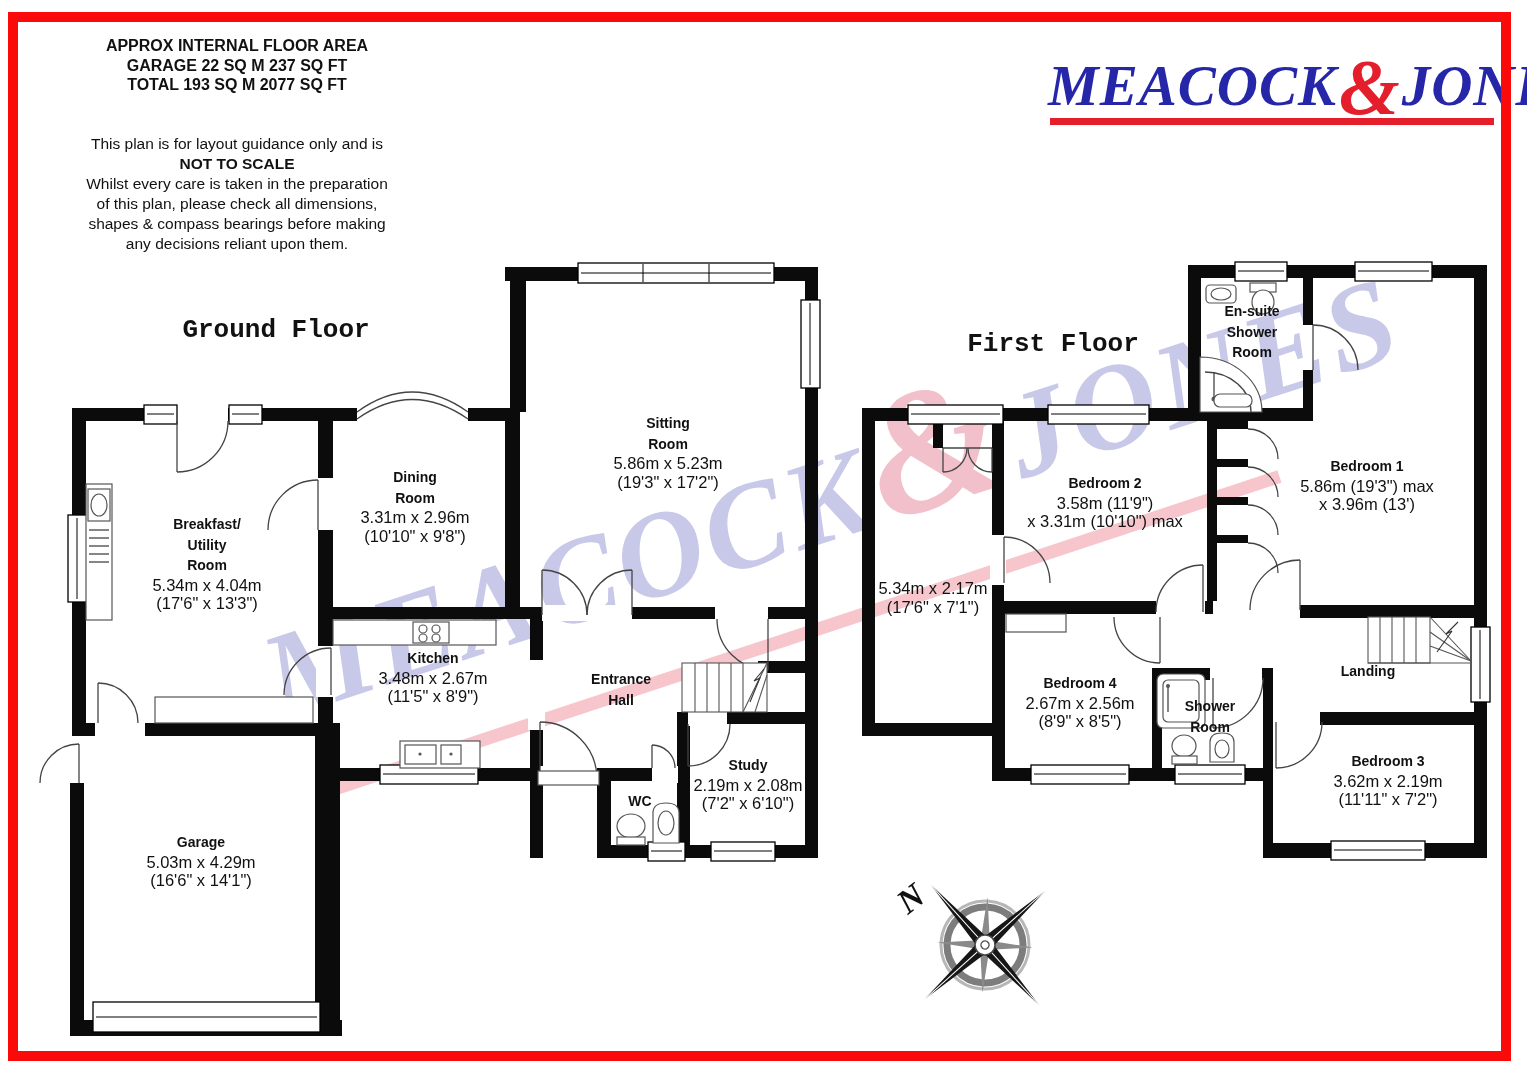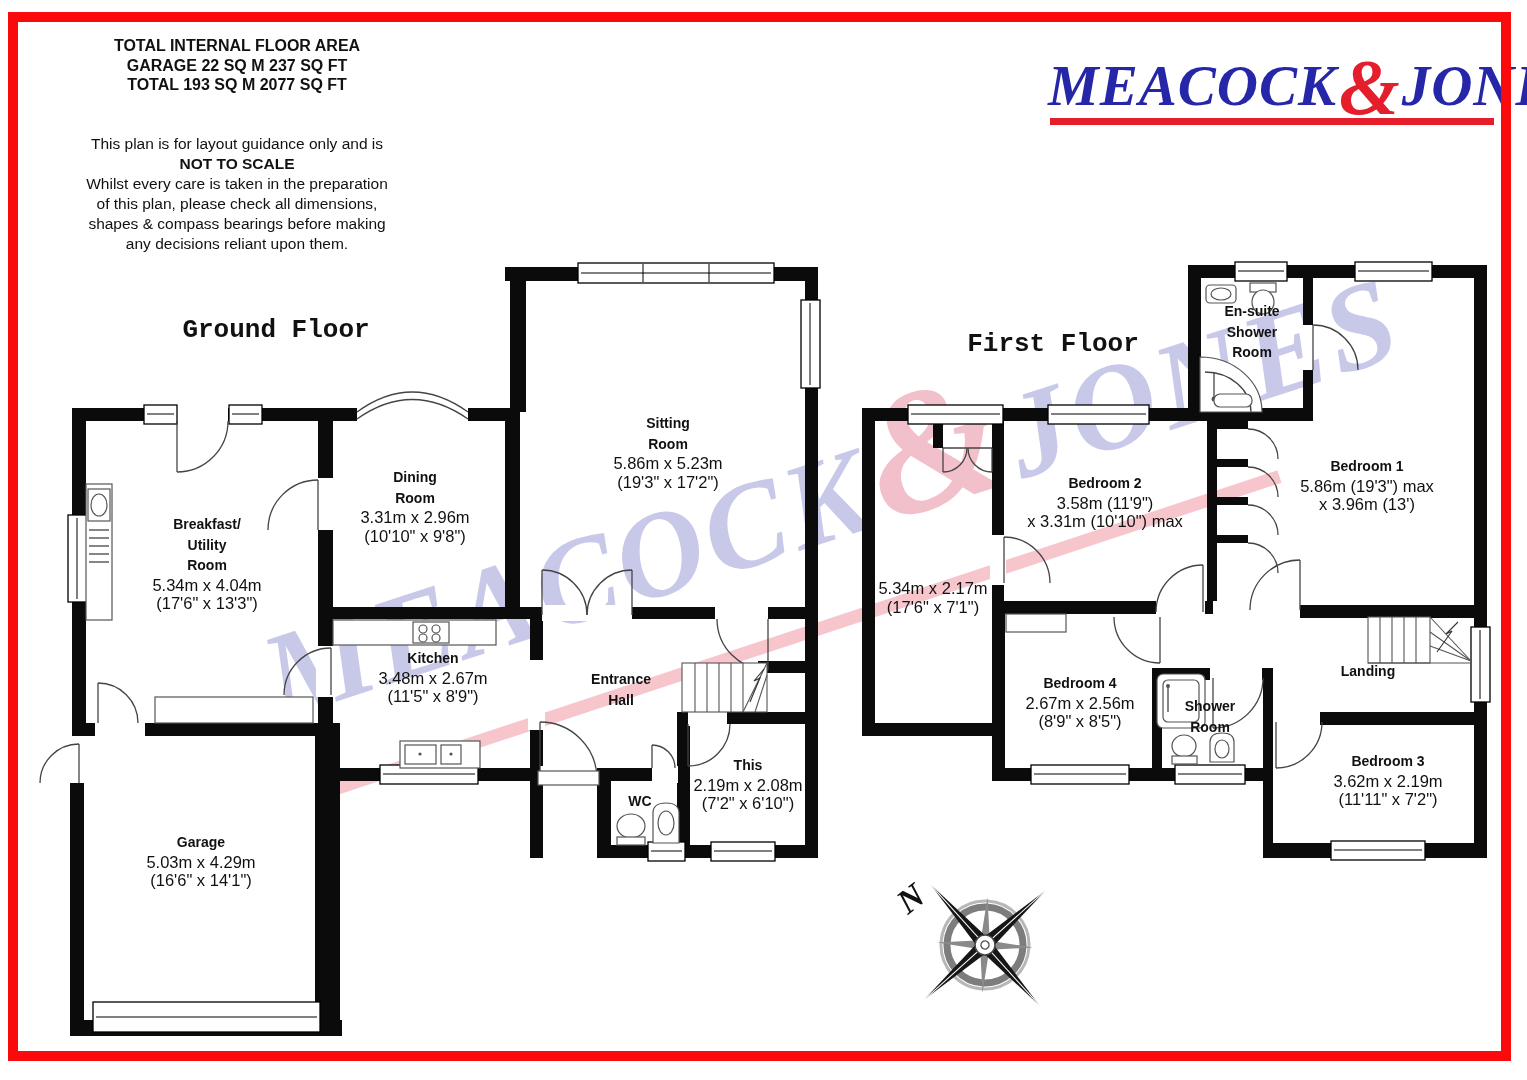--- a/index.html
+++ b/index.html
@@ -369,21 +369,21 @@
         <line x1="0" y1="-82" x2="0" y2="82" stroke="#fff" stroke-width="1"></line>
         <line x1="-82" y1="0" x2="82" y2="0" stroke="#fff" stroke-width="1"></line>
         <circle r="10" fill="#fff" stroke="#444" stroke-width="1.5"></circle>
         <circle r="4" fill="none" stroke="#555" stroke-width="1.5"></circle>
       </g>
       <text x="908" y="915" transform="rotate(-38 908 915)" font-family="Liberation Serif, serif" font-style="italic" font-weight="bold" font-size="34" fill="#111">N</text>
     </g>
   </svg>
 
   <div id="area-lines">
-      <div>TOTAL INTERNAL FLOOR AREA</div>
+      <div>APPROX INTERNAL FLOOR AREA</div>
       <div>GARAGE 22 SQ M 237 SQ FT</div>
       <div>TOTAL 193 SQ M 2077 SQ FT</div>
     </div>
   <div id="notice-lines">
       <div>This plan is for layout guidance only and is</div>
       <div class="b">NOT TO SCALE</div>
       <div>Whilst every care is taken in the preparation</div>
       <div>of this plan, please check all dimensions,</div>
       <div>shapes &amp; compass bearings before making</div>
       <div>any decisions reliant upon them.</div>
@@ -406,21 +406,21 @@
 Room</div><div class="rdims">3.31m x 2.96m
 (10'10" x 9'8")</div></div>
       <div class="room-label" style="left: 668px; top: 452px;"><div class="rname">Sitting
 Room</div><div class="rdims">5.86m x 5.23m
 (19'3" x 17'2")</div></div>
       <div class="room-label" style="left: 433px; top: 677px;"><div class="rname">Kitchen</div><div class="rdims">3.48m x 2.67m
 (11'5" x 8'9")</div></div>
       <div class="room-label" style="left: 621px; top: 689px;"><div class="rname">Entrance
 Hall</div></div>
       <div class="room-label" style="left: 640px; top: 801px;"><div class="rname">WC</div></div>
-      <div class="room-label" style="left: 748px; top: 784px;"><div class="rname">This</div><div class="rdims">2.19m x 2.08m
+      <div class="room-label" style="left: 748px; top: 784px;"><div class="rname">Study</div><div class="rdims">2.19m x 2.08m
 (7'2" x 6'10")</div></div>
       <div class="room-label" style="left: 201px; top: 861px;"><div class="rname">Garage</div><div class="rdims">5.03m x 4.29m
 (16'6" x 14'1")</div></div>
       <div class="room-label" style="left: 1105px; top: 502px;"><div class="rname">Bedroom 2</div><div class="rdims">3.58m (11'9")
 x 3.31m (10'10") max</div></div>
       <div class="room-label" style="left: 933px; top: 597px;"><div class="rdims">5.34m x 2.17m
 (17'6" x 7'1")</div></div>
       <div class="room-label" style="left: 1252px; top: 332px;"><div class="rname">En-suite
 Shower
 Room</div></div>

